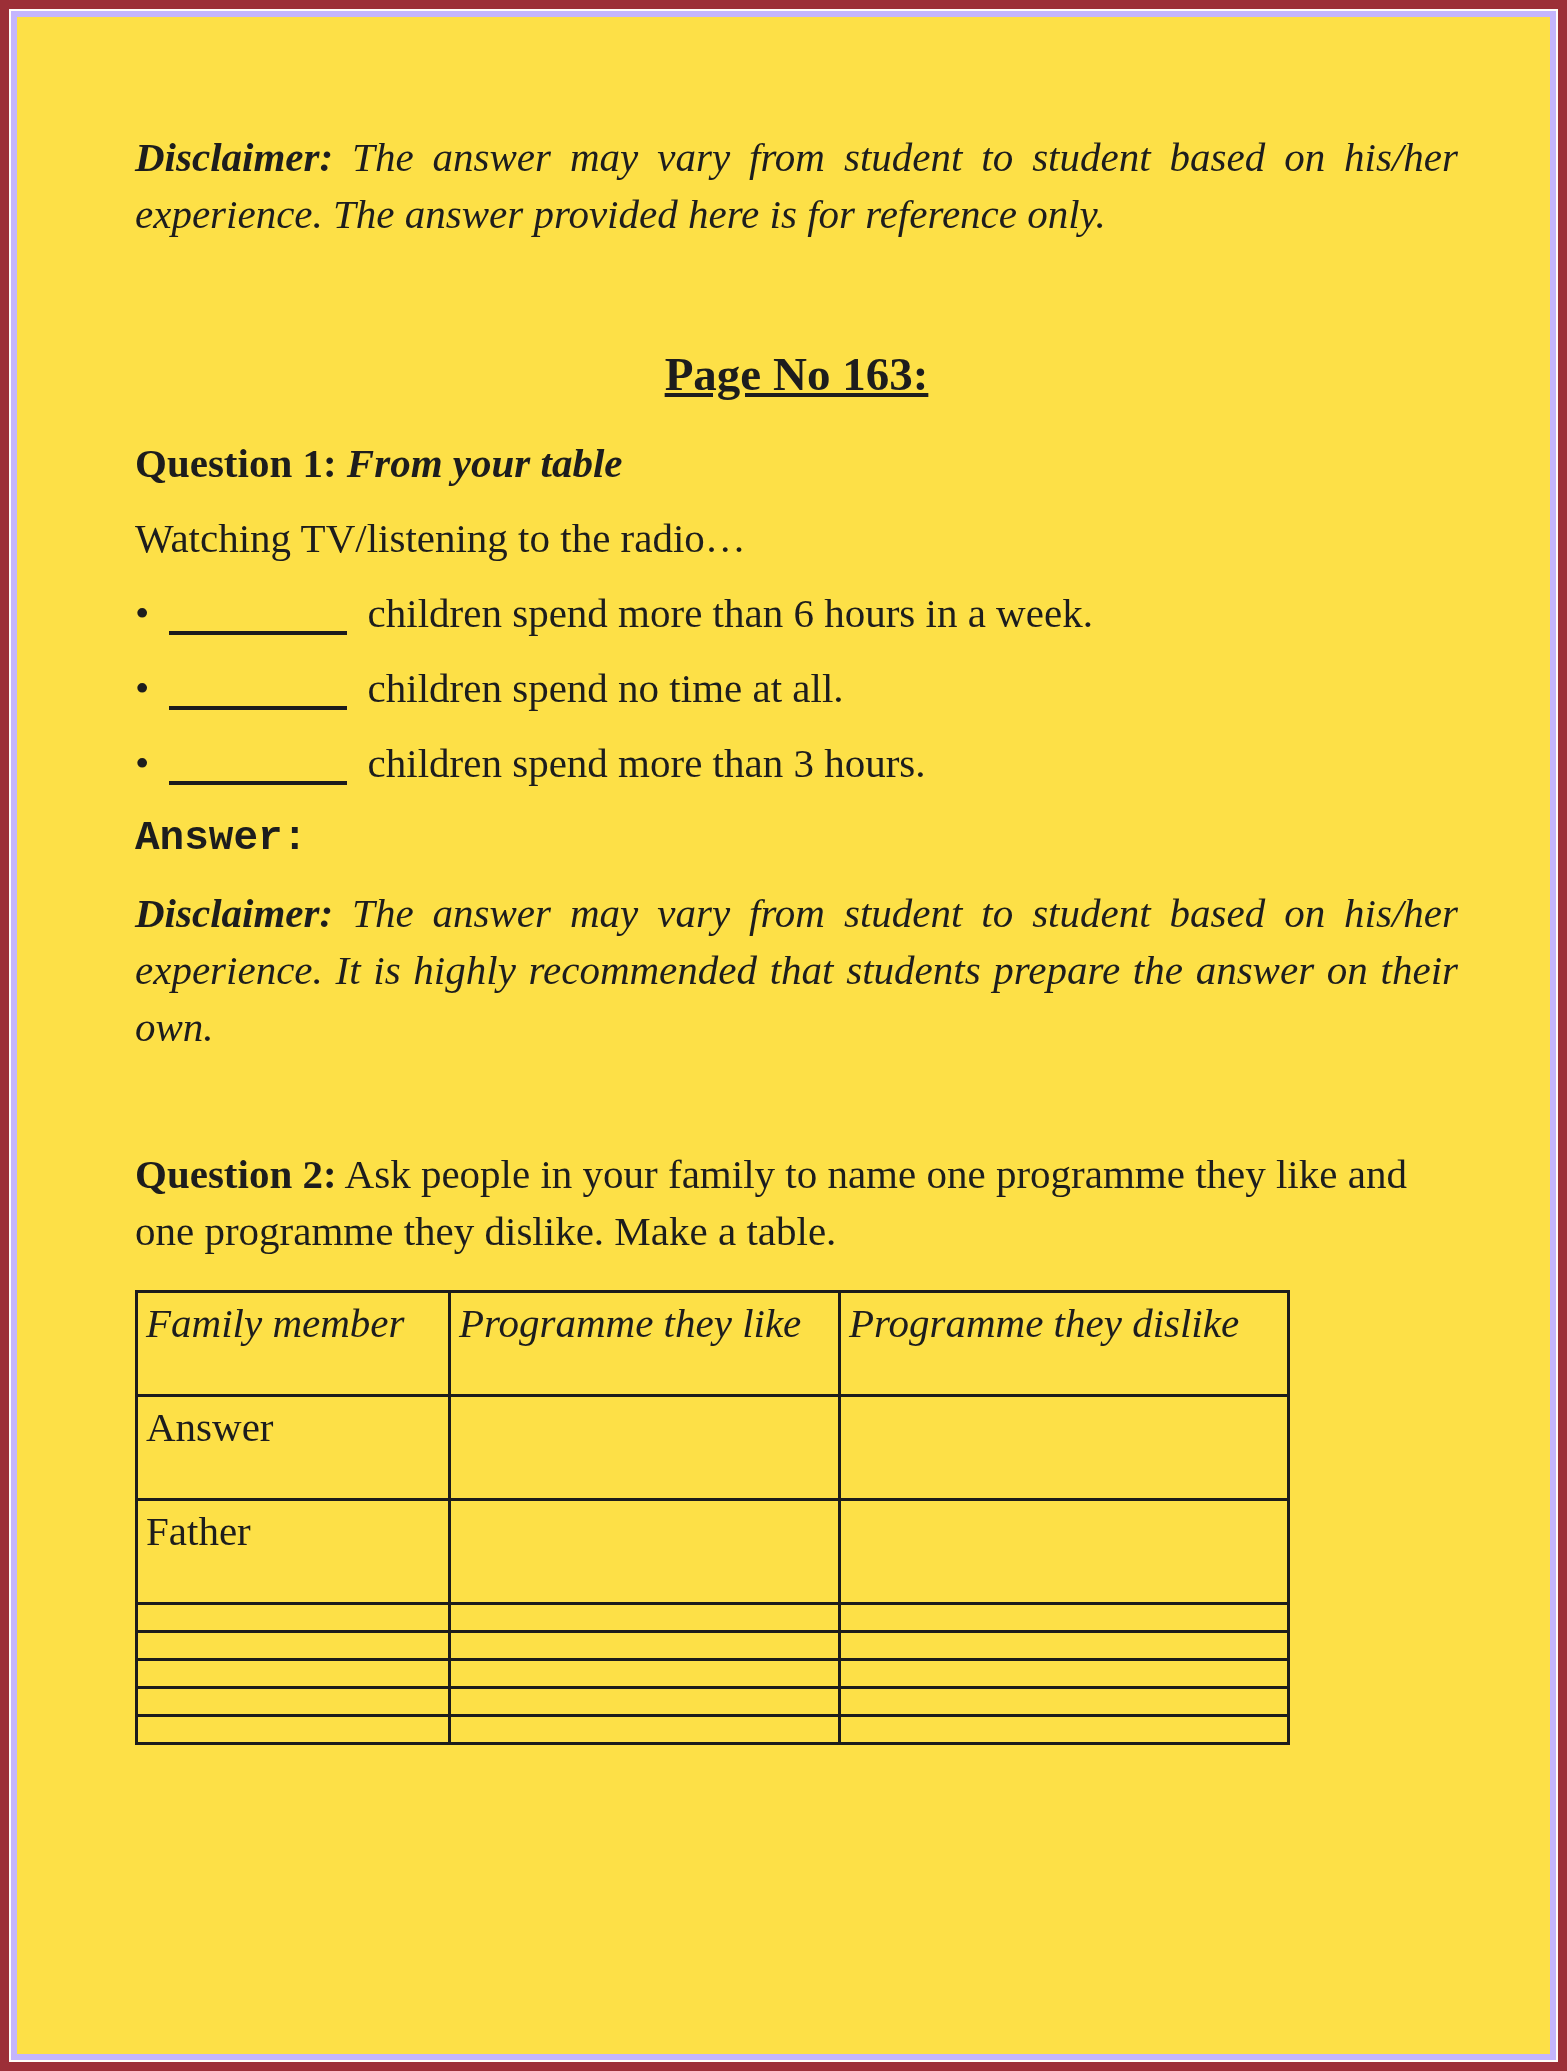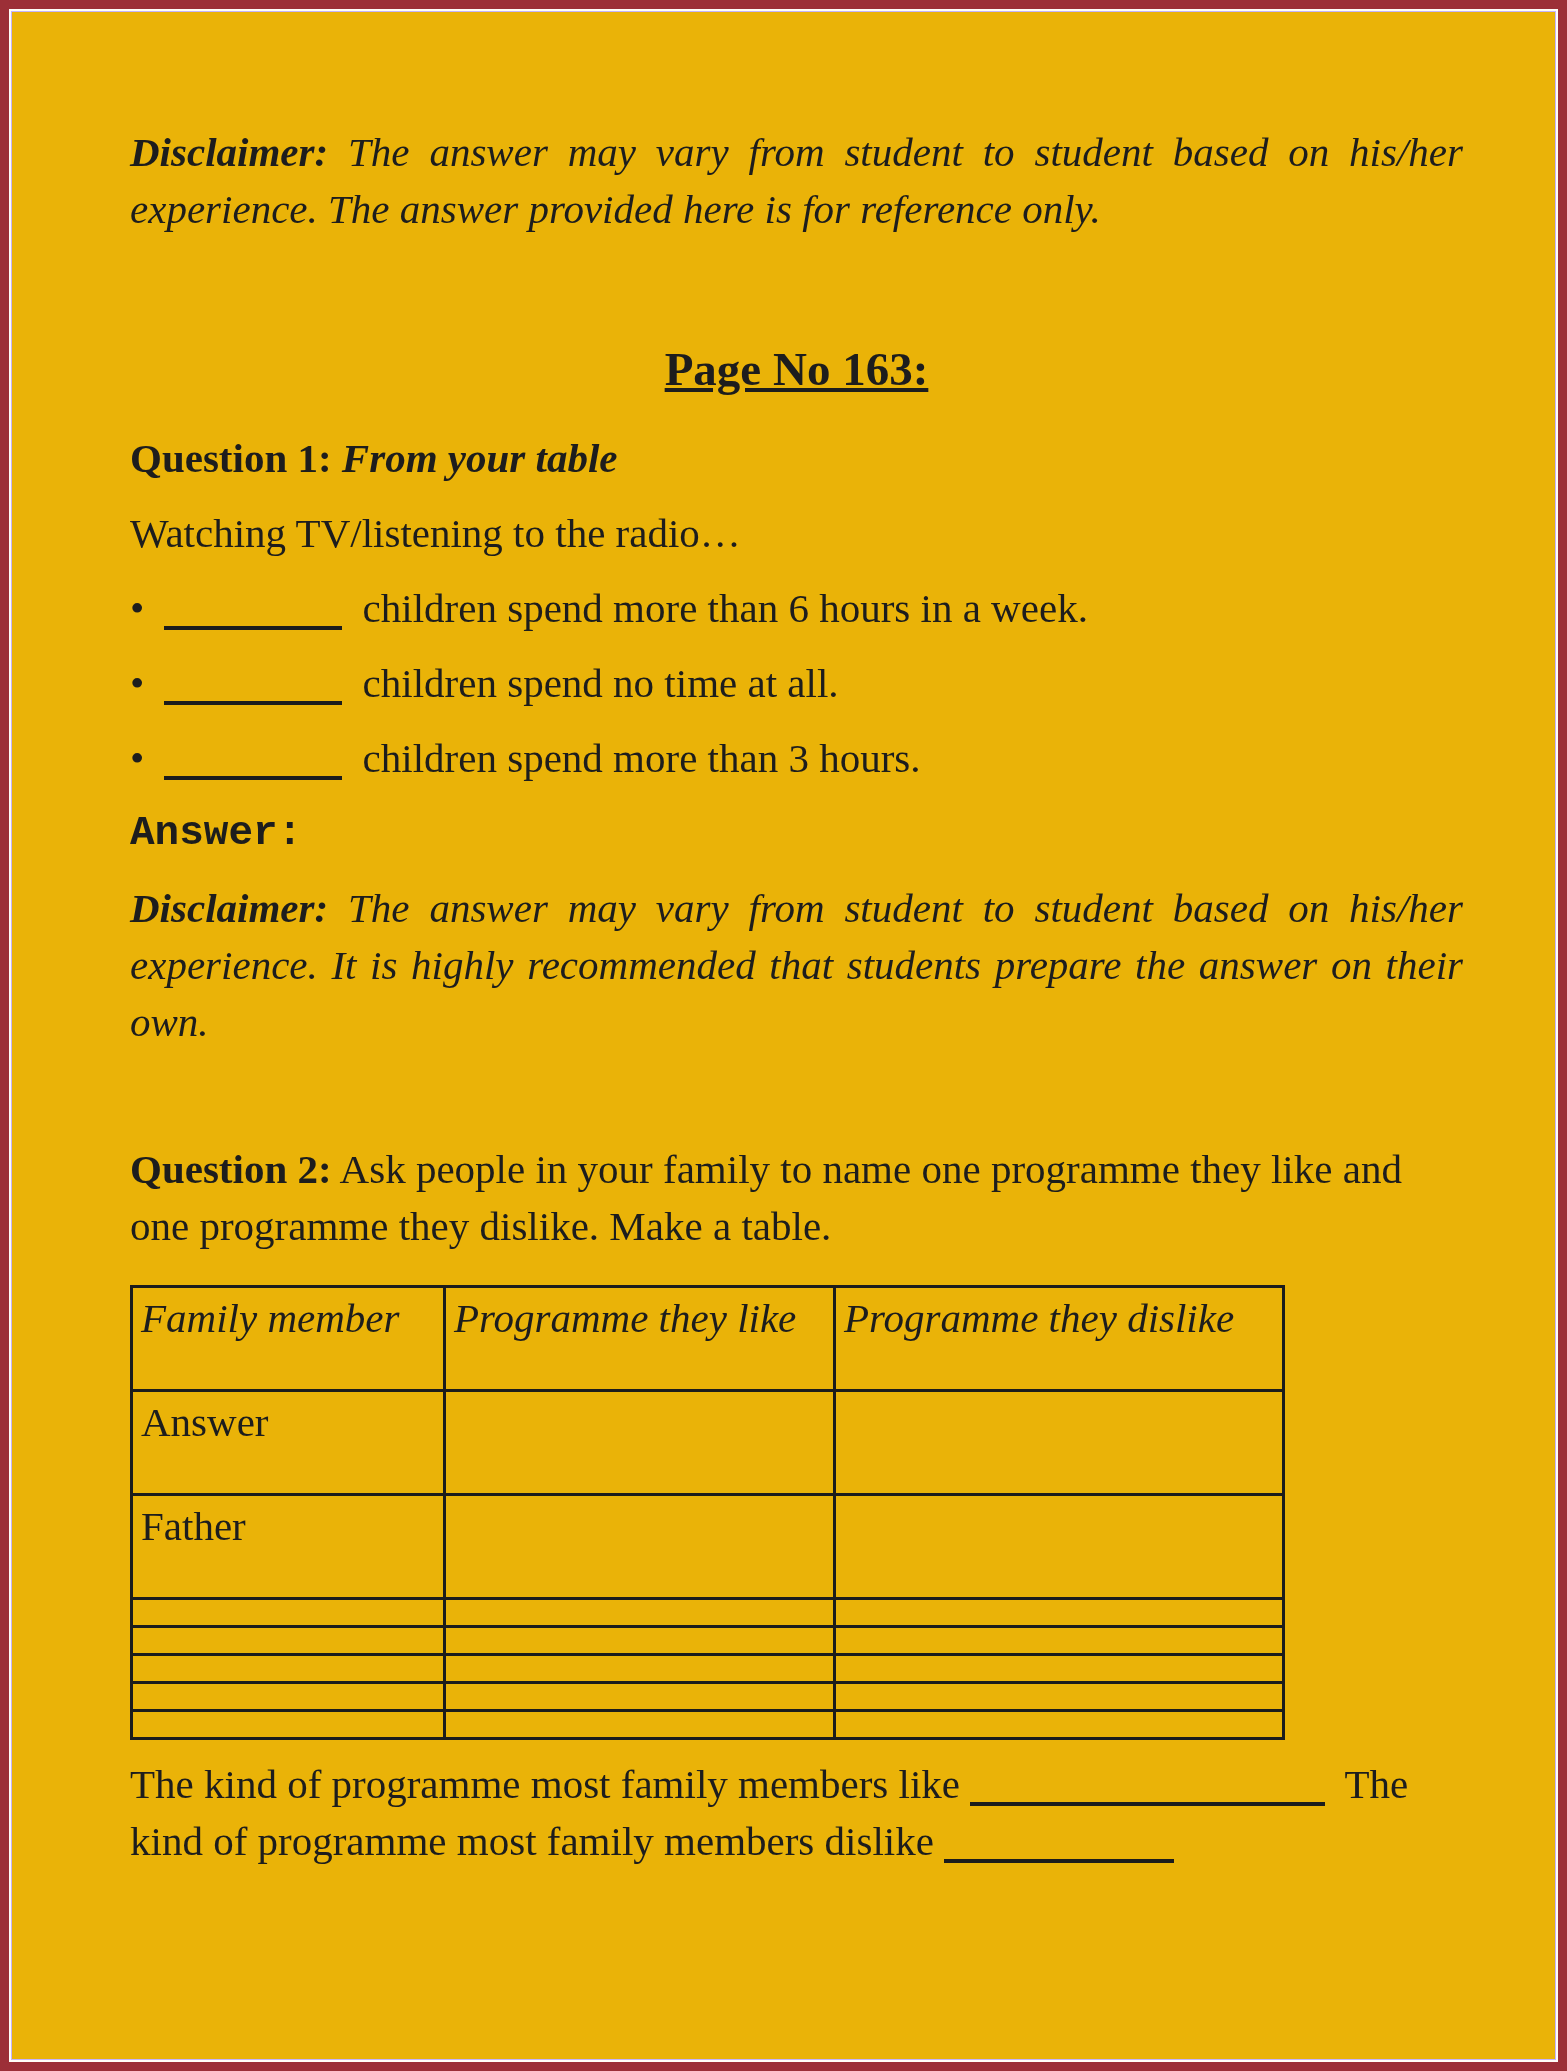--- a/index.html
+++ b/index.html
@@ -15,22 +15,22 @@
     background: #9c2f37;
     padding: 9px;
   }
   .border-gap {
     width: 100%; height: 100%;
     background: #fffdf7;
     padding: 2px;
   }
   .border-inner {
     width: 100%; height: 100%;
-    border: 1px solid #c4b5fd;
-    background: #eab308;
+    border: 6px solid #c4b5fd;
+    background: #fde047;
     overflow: hidden;
   }
   .content {
     padding: 112px 92px 0 118px;
     font-size: 41px;
     line-height: 57px;
     color: #1d1d1d;
   }
   .para { margin: 18px 0 0 0; }
   .disclaimer {
@@ -167,19 +167,17 @@
                 <td></td>
             </tr>
             <tr class="spacer-row">
               <td></td>
                 <td></td>
                 <td></td>
             </tr>
           </tbody>
         </table>
 
-        <p class="closing"><span>The kind of programme most family members like</span><span class="blank blank-lg"></span>
-          <span>The kind of programme most family members dislike</span><span class="blank blank-md"></span></p>
 
       </div>
     </div>
   </div>
 </div>
 
 </body></html>

